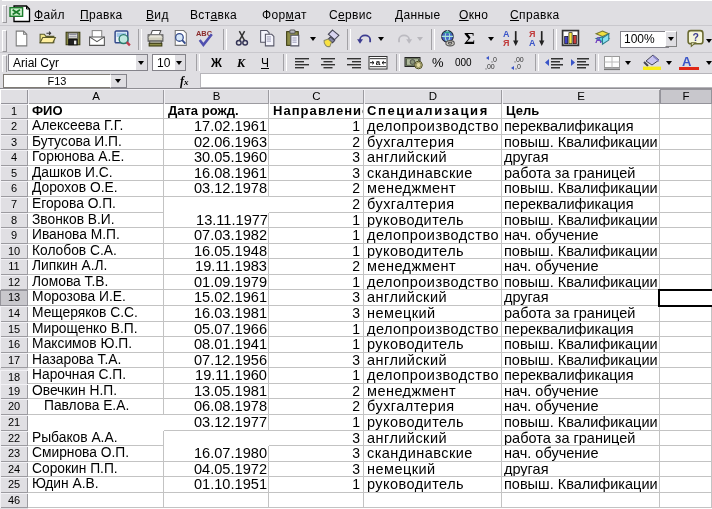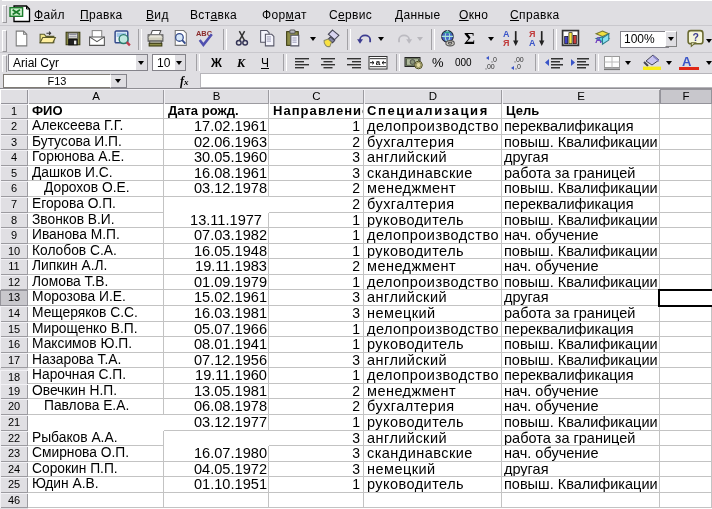--- a/index.html
+++ b/index.html
@@ -319,33 +319,33 @@
 <div class="cell cr" style="left:269px;top:150.31px;width:95px;height:15.570px;line-height:14.570px;font-size:14px;padding-right:3px;">3</div>
 <div class="cell" style="left:364px;top:150.31px;width:138px;height:15.570px;line-height:14.570px;font-size:14.5px;letter-spacing:0.45px;padding-left:3px;">английский</div>
 <div class="cell" style="left:502px;top:150.31px;width:158px;height:15.570px;line-height:14.570px;font-size:14.5px;padding-left:2px;">другая</div>
 <div class="cell" style="left:660px;top:150.31px;width:52px;height:15.570px;"></div>
 <div class="cell" style="left:28px;top:165.88px;width:136px;height:15.570px;line-height:14.570px;font-size:13.8px;padding-left:4px;">Дашков И.С.</div>
 <div class="cell cr" style="left:164px;top:165.88px;width:105px;height:15.570px;line-height:14.570px;font-size:14.6px;padding-right:1px;">16.08.1961</div>
 <div class="cell cr" style="left:269px;top:165.88px;width:95px;height:15.570px;line-height:14.570px;font-size:14px;padding-right:3px;">3</div>
 <div class="cell" style="left:364px;top:165.88px;width:138px;height:15.570px;line-height:14.570px;font-size:14.5px;letter-spacing:0.45px;padding-left:3px;">скандинавские</div>
 <div class="cell" style="left:502px;top:165.88px;width:158px;height:15.570px;line-height:14.570px;font-size:14.5px;padding-left:2px;">работа за границей</div>
 <div class="cell" style="left:660px;top:165.88px;width:52px;height:15.570px;"></div>
-<div class="cell" style="left:28px;top:181.45px;width:136px;height:15.570px;line-height:14.570px;font-size:13.8px;padding-left:16px;">Дорохов О.Е.</div>
+<div class="cell" style="left:28px;top:181.45px;width:136px;height:15.570px;line-height:14.570px;font-size:13.8px;padding-left:4px;">Дорохов О.Е.</div>
 <div class="cell cr" style="left:164px;top:181.45px;width:105px;height:15.570px;line-height:14.570px;font-size:14.6px;padding-right:1px;">03.12.1978</div>
 <div class="cell cr" style="left:269px;top:181.45px;width:95px;height:15.570px;line-height:14.570px;font-size:14px;padding-right:3px;">2</div>
 <div class="cell" style="left:364px;top:181.45px;width:138px;height:15.570px;line-height:14.570px;font-size:14.5px;letter-spacing:0.45px;padding-left:3px;">менеджмент</div>
 <div class="cell" style="left:502px;top:181.45px;width:158px;height:15.570px;line-height:14.570px;font-size:14.5px;padding-left:2px;">повыш. Квалификации</div>
 <div class="cell" style="left:660px;top:181.45px;width:52px;height:15.570px;"></div>
 <div class="cell" style="left:28px;top:197.02px;width:136px;height:15.570px;line-height:14.570px;font-size:13.8px;padding-left:4px;">Егорова О.П.</div>
 <div class="cell cr" style="left:269px;top:197.02px;width:95px;height:15.570px;line-height:14.570px;font-size:14px;padding-right:3px;">2</div>
 <div class="cell" style="left:364px;top:197.02px;width:138px;height:15.570px;line-height:14.570px;font-size:14.5px;letter-spacing:0.45px;padding-left:3px;">бухгалтерия</div>
 <div class="cell" style="left:502px;top:197.02px;width:158px;height:15.570px;line-height:14.570px;font-size:14.5px;padding-left:2px;">переквалификация</div>
 <div class="cell" style="left:660px;top:197.02px;width:52px;height:15.570px;"></div>
 <div class="cell" style="left:28px;top:212.59px;width:136px;height:15.570px;line-height:14.570px;font-size:13.8px;padding-left:4px;">Звонков В.И.</div>
-<div class="cell cr" style="left:164px;top:212.59px;width:105px;height:15.570px;line-height:14.570px;font-size:14.6px;padding-right:6px;">13.11.1977</div>
+<div class="cell cr" style="left:164px;top:212.59px;width:105px;height:15.570px;line-height:14.570px;font-size:14.6px;padding-right:0;">13.11.1977</div>
 <div class="cell cr" style="left:269px;top:212.59px;width:95px;height:15.570px;line-height:14.570px;font-size:14px;padding-right:3px;">1</div>
 <div class="cell" style="left:364px;top:212.59px;width:138px;height:15.570px;line-height:14.570px;font-size:14.5px;letter-spacing:0.45px;padding-left:3px;">руководитель</div>
 <div class="cell" style="left:502px;top:212.59px;width:158px;height:15.570px;line-height:14.570px;font-size:14.5px;padding-left:2px;">повыш. Квалификации</div>
 <div class="cell" style="left:660px;top:212.59px;width:52px;height:15.570px;"></div>
 <div class="cell" style="left:28px;top:228.16px;width:136px;height:15.570px;line-height:14.570px;font-size:13.8px;padding-left:4px;">Иванова М.П.</div>
 <div class="cell cr" style="left:164px;top:228.16px;width:105px;height:15.570px;line-height:14.570px;font-size:14.6px;padding-right:1px;">07.03.1982</div>
 <div class="cell cr" style="left:269px;top:228.16px;width:95px;height:15.570px;line-height:14.570px;font-size:14px;padding-right:3px;">1</div>
 <div class="cell" style="left:364px;top:228.16px;width:138px;height:15.570px;line-height:14.570px;font-size:14.5px;letter-spacing:0.45px;padding-left:3px;">делопроизводство</div>
 <div class="cell" style="left:502px;top:228.16px;width:158px;height:15.570px;line-height:14.570px;font-size:14.5px;padding-left:2px;">нач. обучение</div>
 <div class="cell" style="left:660px;top:228.16px;width:52px;height:15.570px;"></div>

